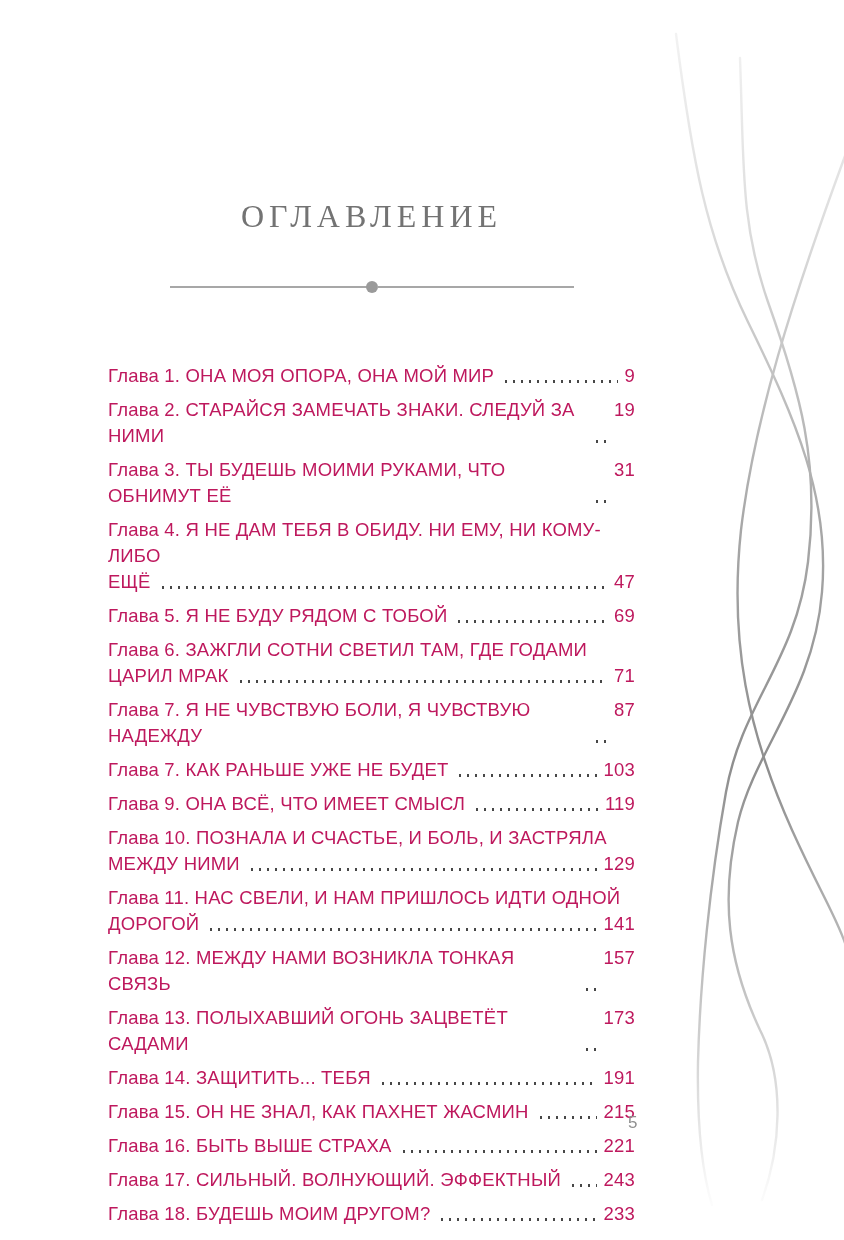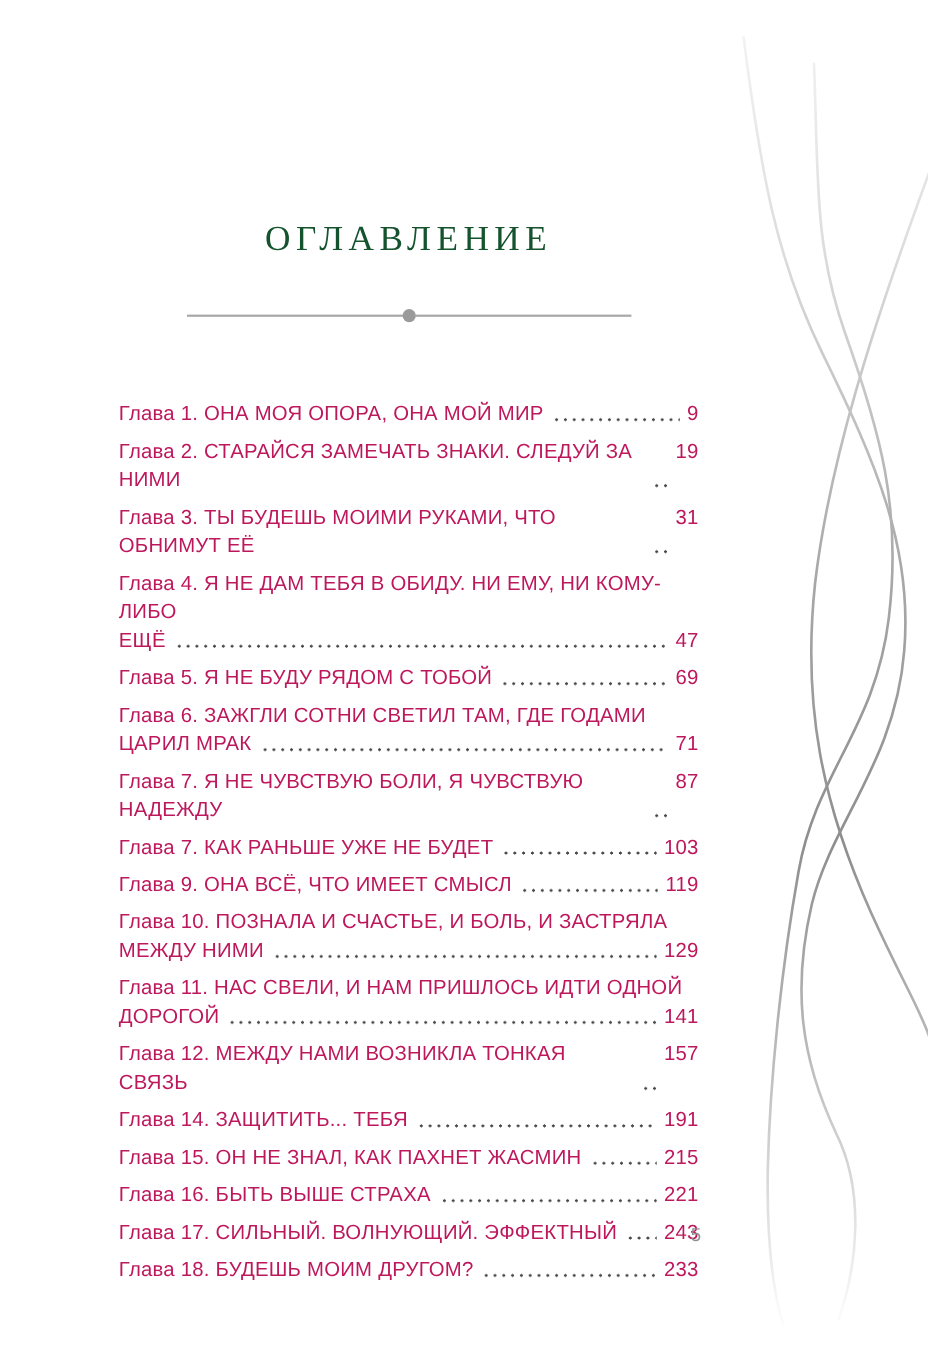--- a/index.html
+++ b/index.html
@@ -29,21 +29,21 @@
   }
 
   .toc-title {
     margin-top: 198px;
     text-align: center;
     font-family: "Liberation Serif", "DejaVu Serif", serif;
     font-weight: 400;
     font-size: 32px;
     line-height: 36px;
     letter-spacing: 5px;
-    color: #14532d;
+    color: #737373;
   }
 
   .divider {
     width: 404px;
     margin: 47px auto 0 auto;
     height: 12px;
     display: flex;
     align-items: center;
   }
   .divider .rule {
@@ -261,20 +261,28 @@
 
   <div class="entry">
 
     <div class="lastline">
       <span class="toc-text">Глава 12. МЕЖДУ НАМИ ВОЗНИКЛА ТОНКАЯ СВЯЗЬ</span>
       <span class="leader"></span>
       <span class="pagenum">157</span>
     </div>
   </div>
 
+  <div class="entry">
+
+    <div class="lastline">
+      <span class="toc-text">Глава 13. ПОЛЫХАВШИЙ ОГОНЬ ЗАЦВЕТЁТ САДАМИ</span>
+      <span class="leader"></span>
+      <span class="pagenum">173</span>
+    </div>
+  </div>
 
   <div class="entry">
 
     <div class="lastline">
       <span class="toc-text">Глава 14. ЗАЩИТИТЬ... ТЕБЯ</span>
       <span class="leader"></span>
       <span class="pagenum">191</span>
     </div>
   </div>
 

